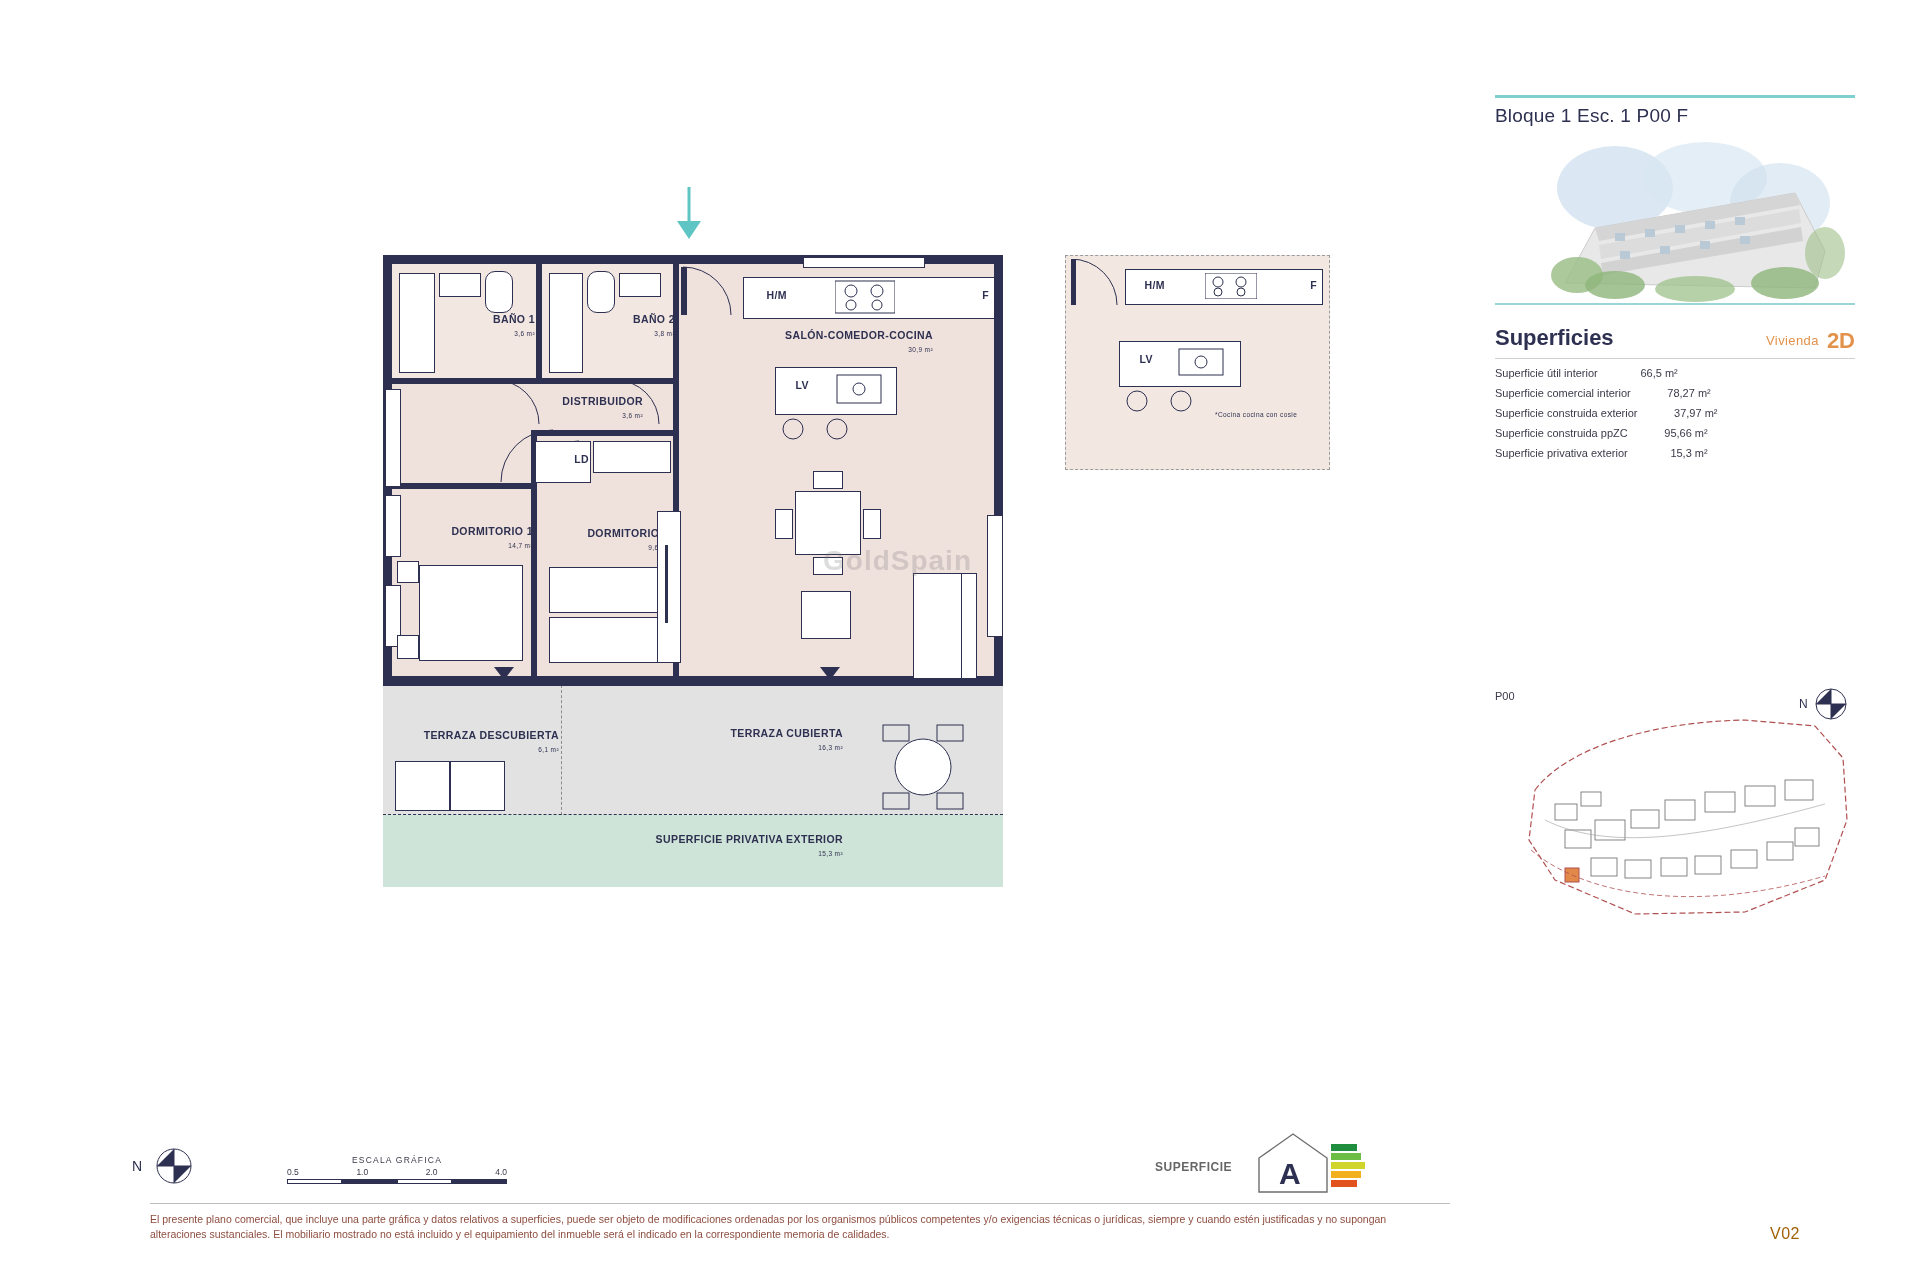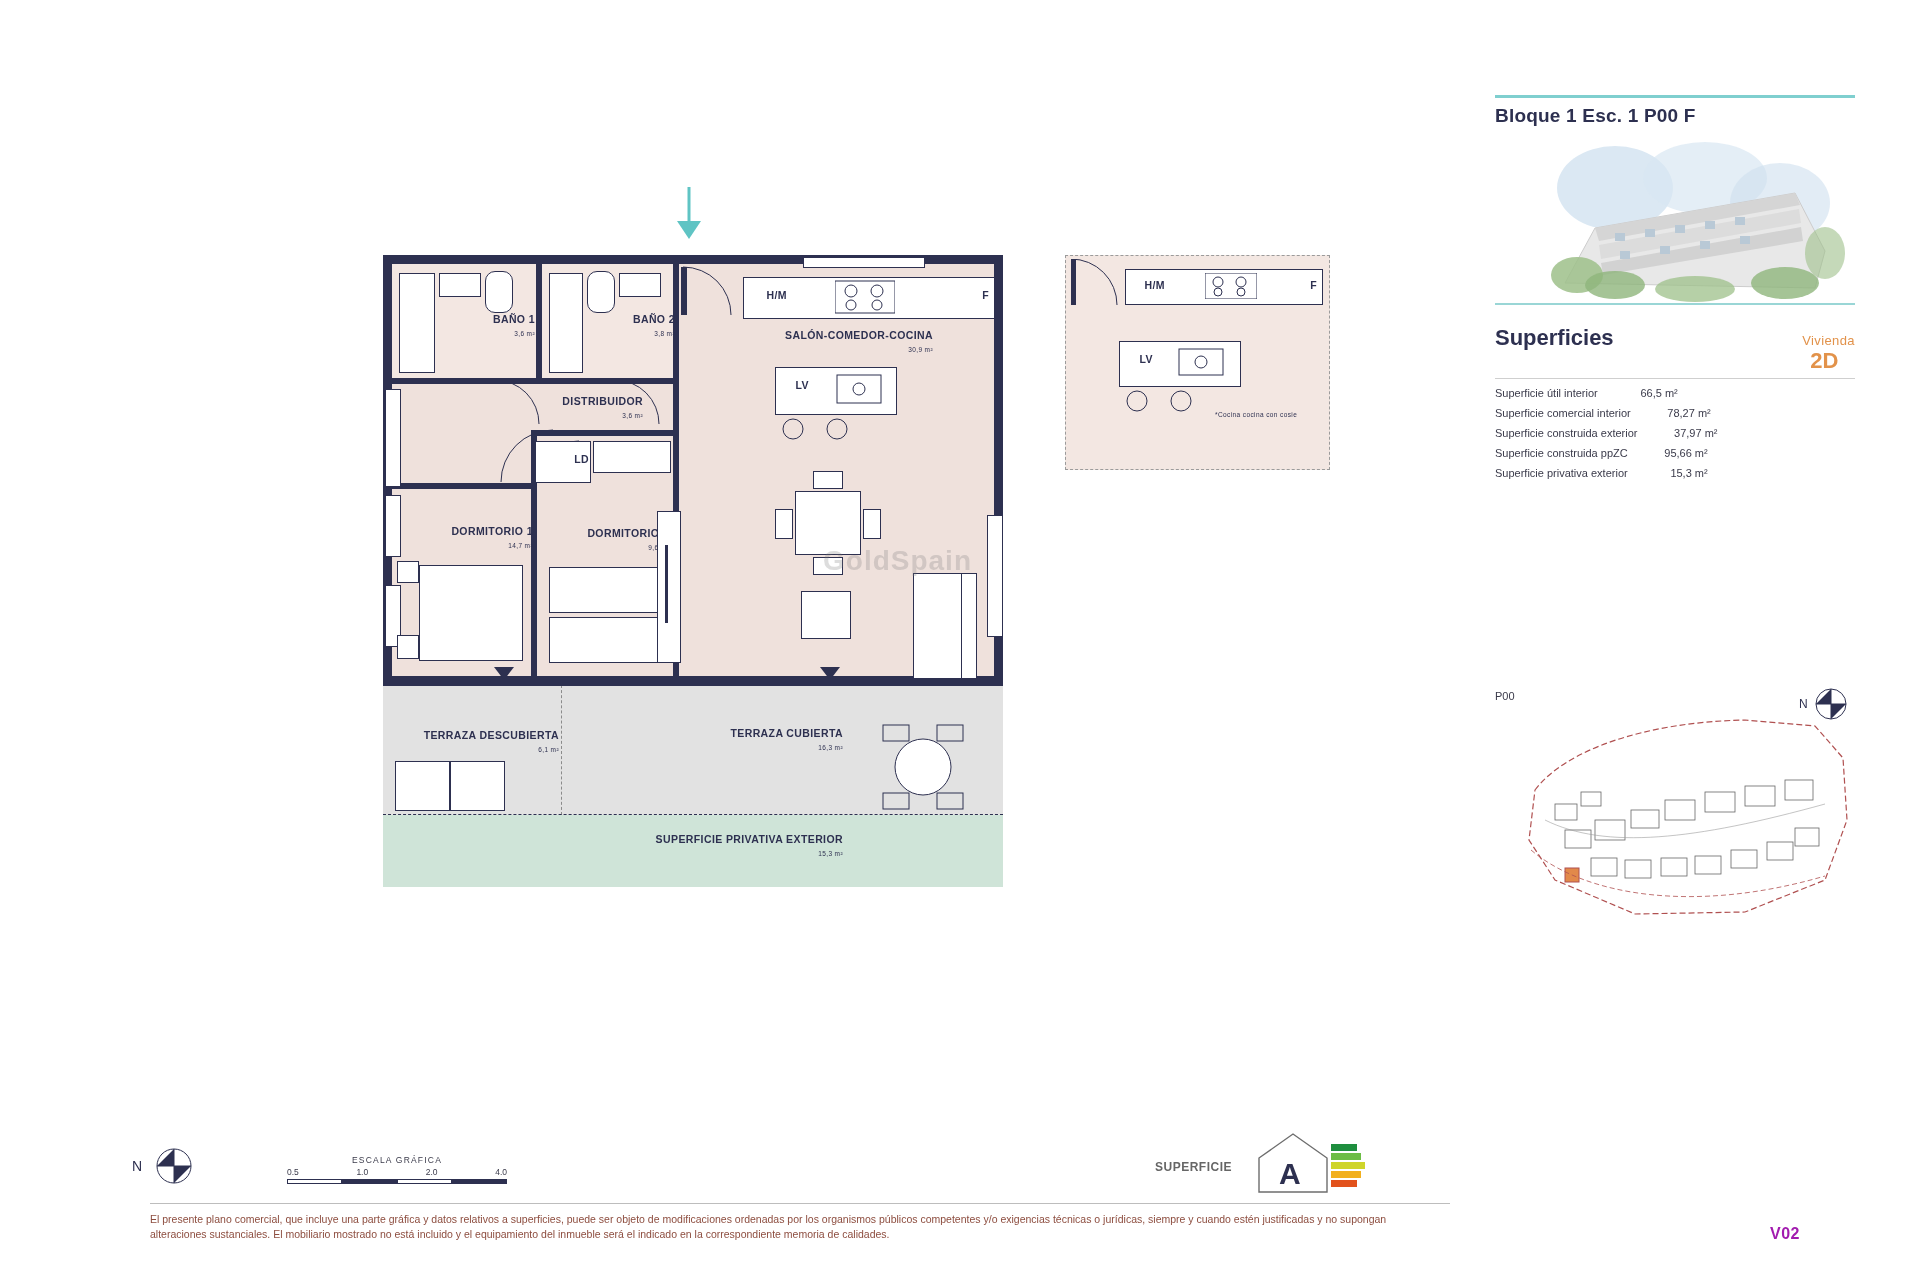--- a/index.html
+++ b/index.html
@@ -28,21 +28,21 @@
   .dashline{position:absolute;border-left:1px dashed #8b8b8b;}
 
   
   #kitchen-detail{position:absolute;left:1065px;top:255px;width:265px;height:215px;}
   .kdborder{position:absolute;inset:0;border:1px dashed #9b9b9b;background:#f3e7e2;}
 
   
   #panel{position:absolute;left:1495px;top:95px;width:360px;}
   .rule{height:3px;background:#7fcfcf;width:100%;}
   .rule-thin{height:2px;background:#9ad6d6;width:100%;}
-  .panel-title{font-size:19px;font-weight:700;color:#2d3050;margin:7px 0 6px 0;letter-spacing:.2px;}
+  .panel-title{font-size:19px;font-weight:400;color:#2d3050;margin:7px 0 6px 0;letter-spacing:.2px;}
   .bldg{width:100%;height:170px;position:relative;overflow:hidden;}
   .sup-head{display:flex;align-items:baseline;justify-content:space-between;margin:8px 0 4px 0;}
   .sup-title{font-size:22px;font-weight:700;color:#2d3050;margin-top:12px;}
   .sup-viv{font-size:13px;color:#e2924a;letter-spacing:.4px;}
   .sup-2d{font-size:22px;color:#e2924a;font-weight:700;margin-left:8px;}
   .sup-row{display:flex;justify-content:flex-start;font-size:11px;color:#3a3a4a;padding:4px 0;}
   .sup-row .v{min-width:80px;text-align:right;}
 
   
   #sitemap{position:absolute;left:1495px;top:690px;width:370px;height:240px;}
@@ -51,21 +51,21 @@
   
   #footer{position:absolute;left:0;top:1130px;width:1920px;}
   .scale-wrap{position:absolute;left:287px;top:1155px;width:220px;text-align:center;}
   .scale-title{font-size:8.5px;letter-spacing:1.2px;color:#3a3a4a;}
   .scale-nums{display:flex;justify-content:space-between;font-size:8.5px;color:#3a3a4a;margin-top:2px;}
   .scale-bar{display:flex;margin-top:2px;height:5px;}
   .scale-bar div{flex:1;border:.5px solid #2d3050;}
   .disclaimer{position:absolute;left:150px;top:1212px;width:1290px;font-size:10.5px;line-height:1.45;color:#8d4d3f;}
   .hline{position:absolute;left:150px;top:1203px;width:1300px;height:1px;background:#bdbdbd;}
   .provisional{position:absolute;left:1155px;top:1160px;font-size:12px;font-weight:700;color:#666;letter-spacing:.5px;}
-  .v02{position:absolute;left:1770px;top:1225px;font-size:16px;font-weight:700;color:#a21caf;letter-spacing:.5px;}
+  .v02{position:absolute;left:1770px;top:1225px;font-size:16px;font-weight:400;color:#a16207;letter-spacing:.5px;}
 
   .compass{position:absolute;}
   .watermark{position:absolute;font-size:28px;color:rgba(120,120,120,.25);font-weight:700;letter-spacing:1px;}
 </style>
 </head>
 <body>
 
 <div class="sheet">
 
   <div id="plan">
@@ -290,21 +290,21 @@
         <ellipse cx="200" cy="156" rx="40" ry="13" fill="#9ec08a" opacity=".75"></ellipse>
         <ellipse cx="290" cy="150" rx="34" ry="16" fill="#8fb57c" opacity=".8"></ellipse>
         <ellipse cx="330" cy="120" rx="20" ry="26" fill="#9ec08a" opacity=".6"></ellipse>
       </svg>
     </div>
 
     <div class="rule-thin"></div>
 
     <div class="sup-head">
       <div class="sup-title">Superficies</div>
-      <div style="display:flex;align-items:flex-start;flex-direction:column;">
+      <div style="display:flex;align-items:center;">
         <span class="sup-viv">Vivienda</span>
         <span class="sup-2d">2D</span>
       </div>
     </div>
     <div style="height:1px;background:#cfcfcf;margin-bottom:4px;"></div>
 
     <div class="sup-row">
       <span>Superficie útil interior</span>
       <span class="v">66,5 m²</span>
     </div>

